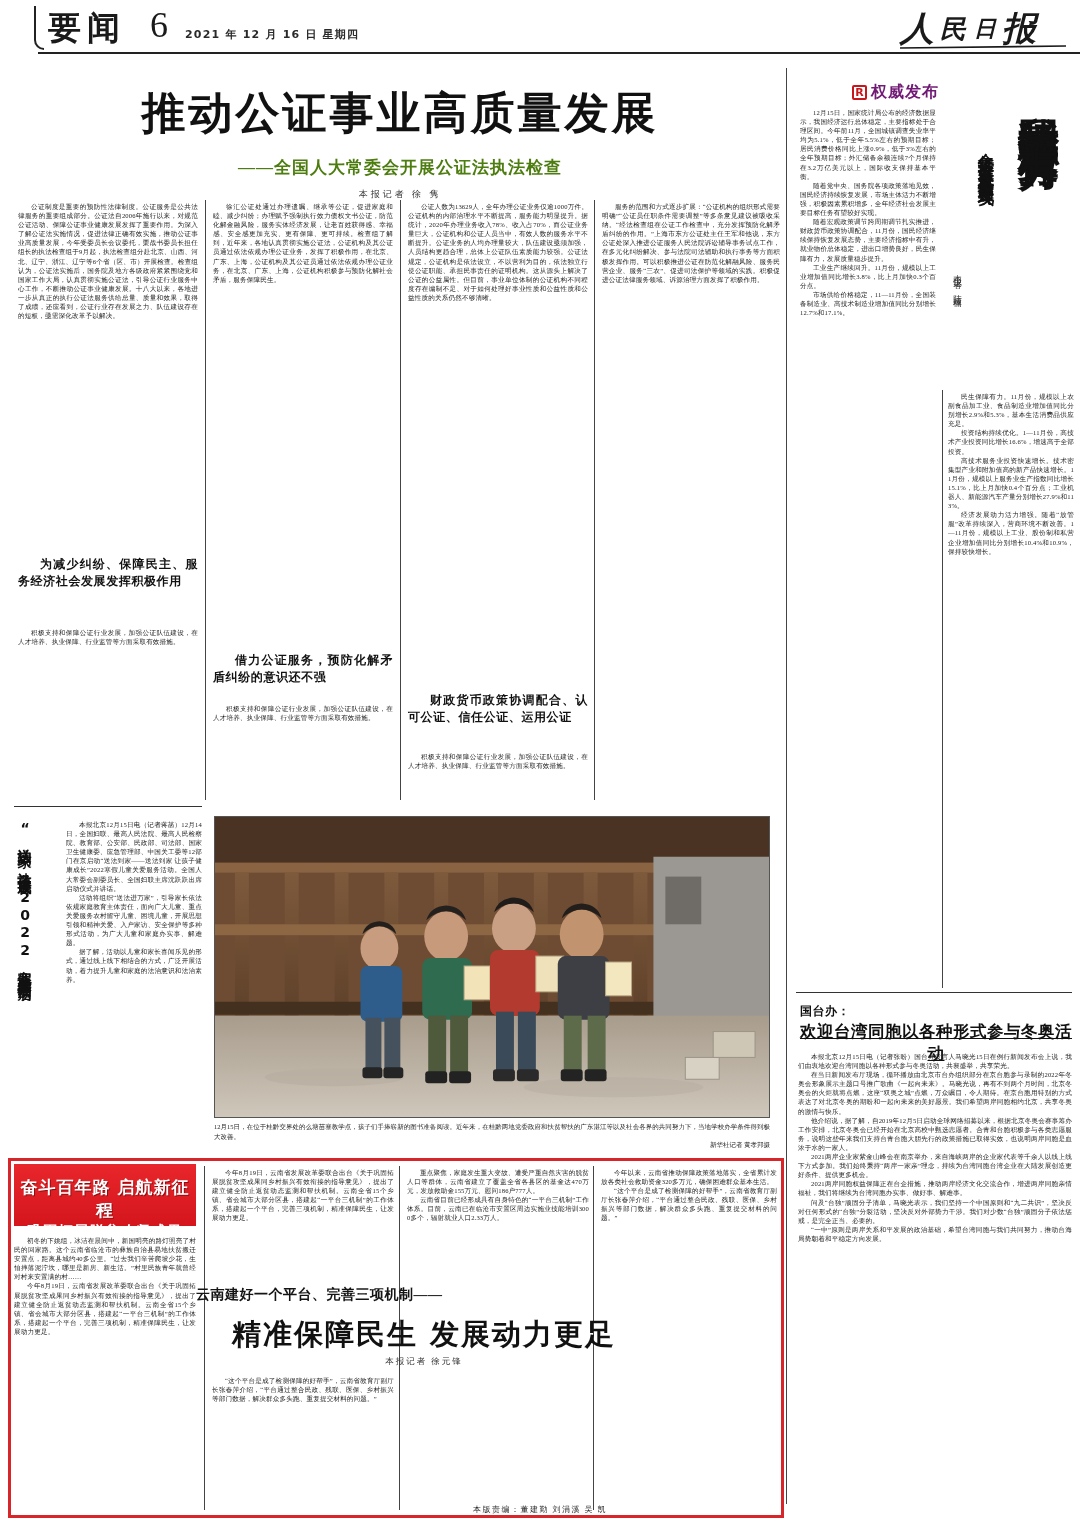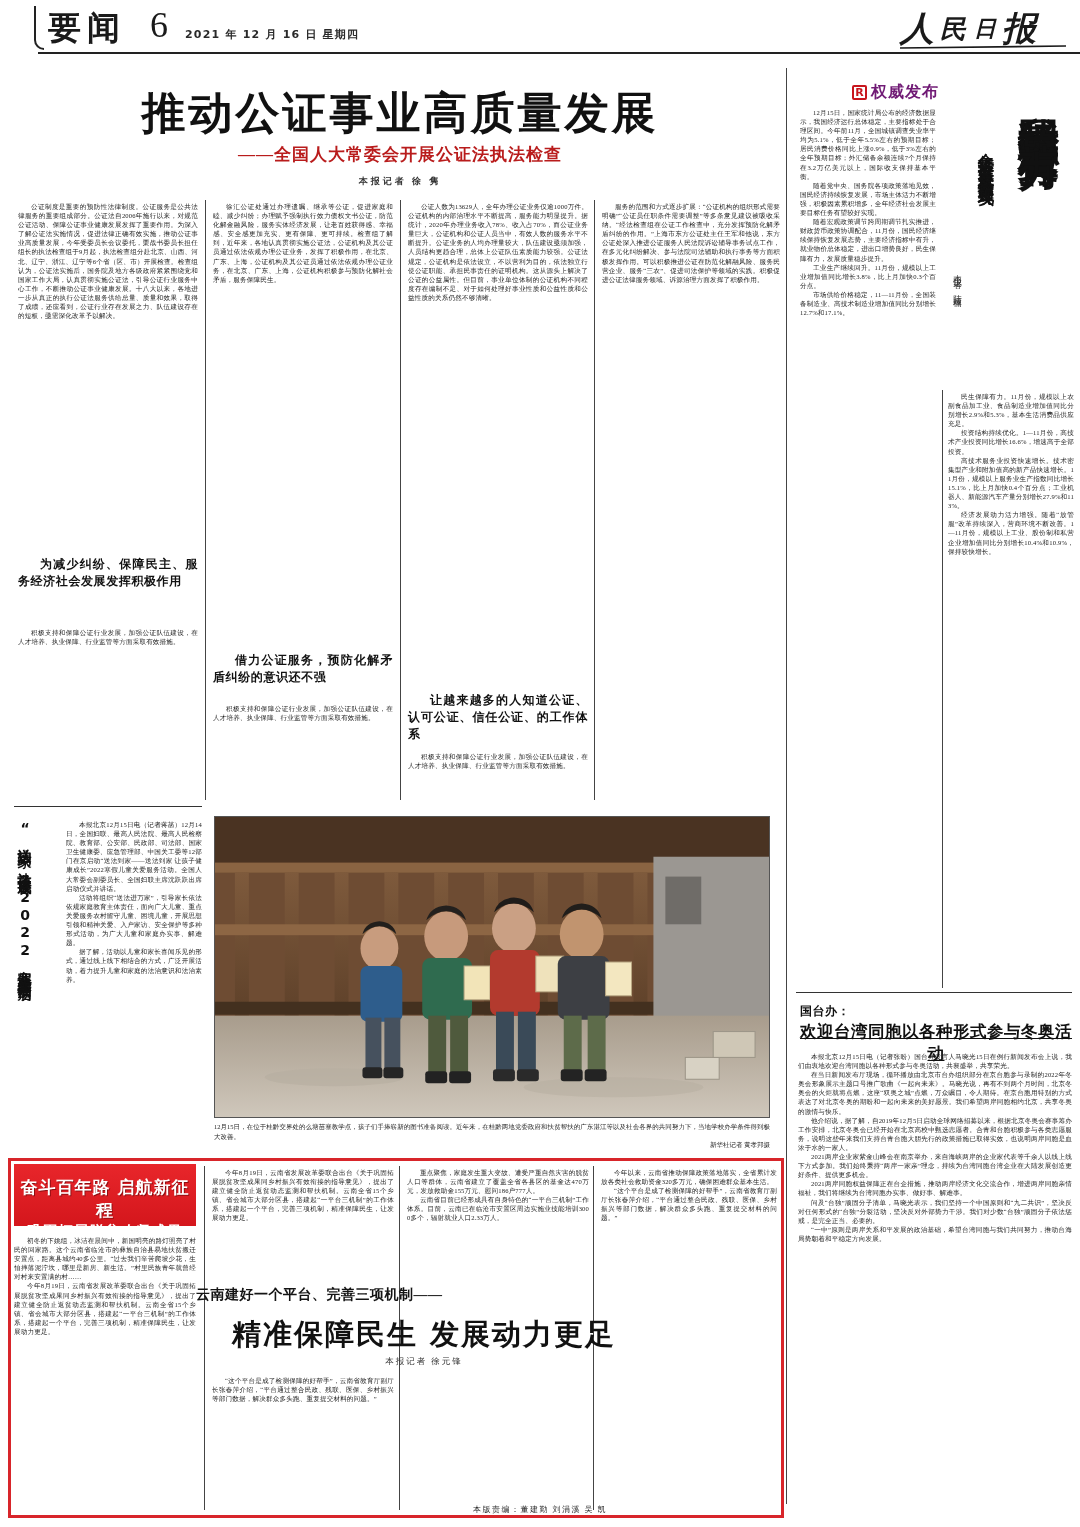--- a/index.html
+++ b/index.html
@@ -103,33 +103,32 @@
   }
   .main-head .h1 {
     font-family: "DejaVu Sans", sans-serif;
     font-weight: bold;
     font-size: 44px;
     letter-spacing: 3px;
     color: #111;
     line-height: 1.15;
   }
   .main-head .h2 {
-    margin-top: 4px;
+    margin-top: 17px;
     font-family: "Liberation Serif", serif;
     font-weight: bold;
     font-size: 17px;
     letter-spacing: 1px;
-    color: #b91c1c;
+    color: #4d7c0f;
   }
   .main-head .byline {
     margin-top: 9px;
     font-size: 9px;
     letter-spacing: 3px;
     color: #333;
-    font-weight: bold;
   }
 
   
   .subhead {
     position: absolute;
     font-family: "DejaVu Sans", sans-serif;
     font-weight: bold;
     font-size: 12px;
     line-height: 17px;
     letter-spacing: 0.6px;
@@ -393,21 +392,21 @@
 
   <div class="col-text" style="left:213px; top:704px; width:180px; height:92px;">
     <p>积极支持和保障公证行业发展，加强公证队伍建设，在人才培养、执业保障、行业监管等方面采取有效措施。</p>
   </div>
 
   <div class="col-text" style="left:408px; top:202px; width:180px; height:480px;">
     <p>公证人数为13629人，全年办理公证业务仅逾1000万件。公证机构的内部治理水平不断提高，服务能力明显提升。据统计，2020年办理业务收入78%、收入占70%，而公证业务量巨大，公证机构和公证人员当中，有效人数的服务水平不断提升。公证业务的人均办理量较大，队伍建设亟须加强，人员结构更趋合理，总体上公证队伍素质能力较强。公证法规定，公证机构是依法设立，不以营利为目的，依法独立行使公证职能、承担民事责任的证明机构。这从源头上解决了公证的公益属性。但目前，事业单位体制的公证机构不同程度存在编制不足、对于如何处理好事业性质和公益性质和公益性质的关系仍然不够清晰。</p>
   </div>
 
   <div class="subhead" style="left:408px; top:692px; width:180px;">
-    <span class="ind">让越来越多的人知道公证、认可公证、信任公证、的工作体系</span>
+    <span class="ind">财政货币政策协调配合、认可公证、信任公证、运用公证</span>
   </div>
 
   <div class="col-text" style="left:408px; top:752px; width:180px; height:44px;">
     <p>积极支持和保障公证行业发展，加强公证队伍建设，在人才培养、执业保障、行业监管等方面采取有效措施。</p>
   </div>
 
   <div class="col-text" style="left:602px; top:202px; width:178px; height:594px;">
     <p>服务的范围和方式逐步扩展：“公证机构的组织形式需要明确”“公证员任职条件需要调整”等多条意见建议被吸收采纳。“经法检查组在公证工作检查中，充分发挥预防化解矛盾纠纷的作用。”上海市东方公证处主任王军和他说，东方公证处深入推进公证服务人民法院诉讼辅导事务试点工作，在多元化纠纷解决、参与法院司法辅助和执行事务等方面积极发挥作用。可以积极推进公证在防范化解融风险、服务民营企业、服务“三农”、促进司法保护等领域的实践。积极促进公证法律服务领域、诉源治理方面发挥了积极作用。</p>
   </div>
 

